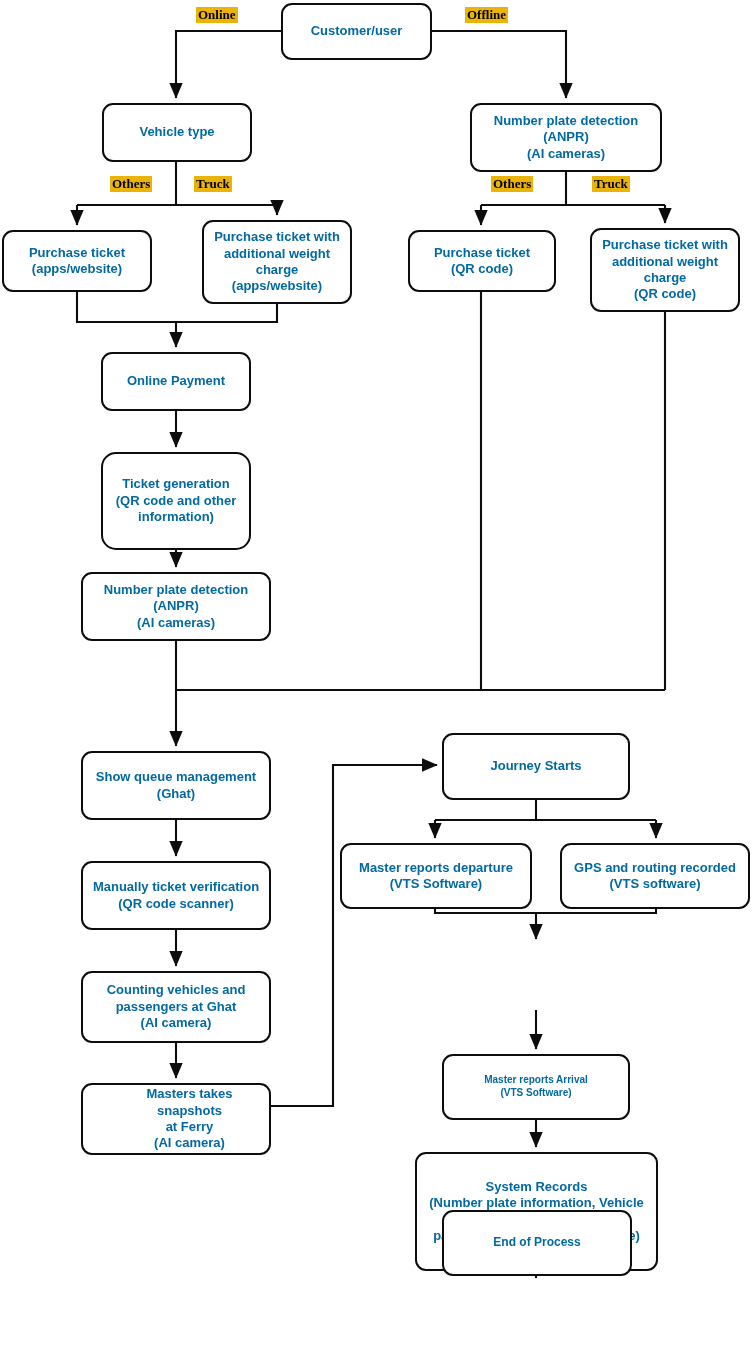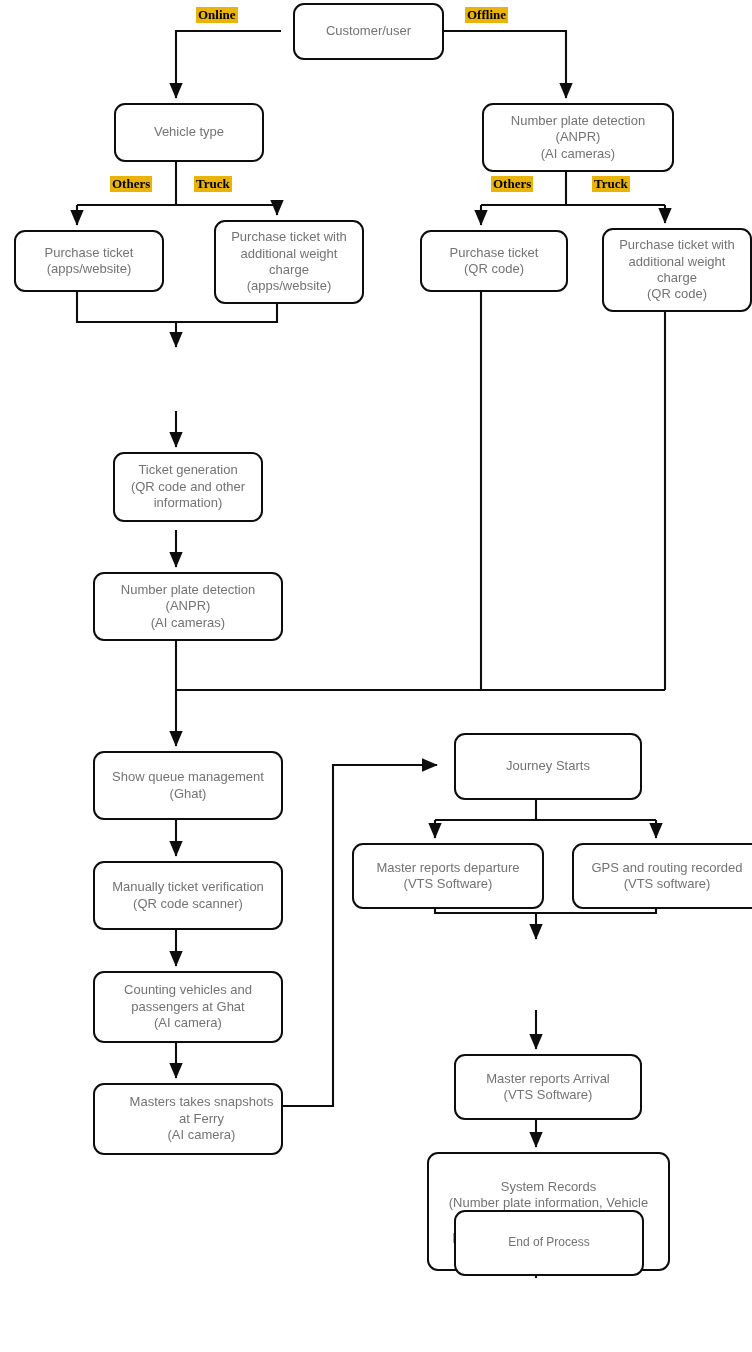--- a/index.html
+++ b/index.html
@@ -26,27 +26,26 @@
   .node {
     position: absolute;
     box-sizing: border-box;
     border: 2.2px solid #0d0d0d;
     border-radius: 11px;
     background: #ffffff;
     display: flex;
     align-items: center;
     justify-content: center;
     text-align: center;
-    font-weight: normal;
-    color: #737373;
+    font-weight: bold;
+    color: #0369a1;
     line-height: 1.26;
     white-space: pre-line;
     padding: 2px 5px;
     z-index: 2;
-    margin-left: 12px;
   }
   .edge-label {
     position: absolute;
     font-family: Liberation Serif, serif;
     font-weight: bold;
     color: #000000;
     white-space: nowrap;
     z-index: 3;
     background: #eab308;
     padding: 0 2px;
@@ -125,42 +124,43 @@
   <div class="node" style="left:202px;top:220px;width:150px;height:84px;font-size:13px;">Purchase ticket with
 additional weight
 charge
 (apps/website)</div>
   <div class="node" style="left:408px;top:230px;width:148px;height:62px;font-size:13px;">Purchase ticket
 (QR code)</div>
   <div class="node" style="left:590px;top:228px;width:150px;height:84px;font-size:13px;">Purchase ticket with
 additional weight
 charge
 (QR code)</div>
-  <div class="node" style="left:101px;top:452px;width:150px;height:70px;font-size:13px;">Ticket generation
+  <div class="node" style="left:101px;top:352px;width:150px;height:59px;font-size:13px;">Online Payment</div>
+  <div class="node" style="left:101px;top:452px;width:150px;height:98px;font-size:13px;border-radius:15px;">Ticket generation
 (QR code and other
 information)</div>
   <div class="node" style="left:81px;top:572px;width:190px;height:69px;font-size:13px;">Number plate detection
 (ANPR)
 (AI cameras)</div>
   <div class="node" style="left:81px;top:751px;width:190px;height:69px;font-size:13px;">Show queue management
 (Ghat)</div>
   <div class="node" style="left:81px;top:861px;width:190px;height:69px;font-size:13px;">Manually ticket verification
 (QR code scanner)</div>
   <div class="node" style="left:81px;top:971px;width:190px;height:72px;font-size:13px;">Counting vehicles and
 passengers at Ghat
 (AI camera)</div>
   <div class="node" style="left:81px;top:1083px;width:190px;height:72px;font-size:13px;padding-left:32px;">Masters takes snapshots
 at Ferry
 (AI camera)</div>
   <div class="node" style="left:442px;top:733px;width:188px;height:67px;font-size:13px;">Journey Starts</div>
   <div class="node" style="left:340px;top:843px;width:192px;height:66px;font-size:13px;">Master reports departure
 (VTS Software)</div>
   <div class="node" style="left:560px;top:843px;width:190px;height:66px;font-size:13px;">GPS and routing recorded
 (VTS software)</div>
-  <div class="node" style="left:442px;top:1054px;width:188px;height:66px;font-size:13px;">Master reports Arrival
+  <div class="node" style="left:442px;top:1054px;width:188px;height:66px;font-size:10px;">Master reports Arrival
 (VTS Software)</div>
   <div class="node" style="left:415px;top:1152px;width:243px;height:119px;font-size:13px;">System Records
 (Number plate information, Vehicle
 type,Counting of vehicles and
 passengers,route, distance ,time)</div>
   <div class="node" style="left:442px;top:1210px;width:190px;height:66px;font-size:12px;">End of Process</div>
 
   <div class="edge-label" style="left:196px;top:7px;font-size:13px;">Online</div>
   <div class="edge-label" style="left:465px;top:7px;font-size:13px;">Offline</div>
   <div class="edge-label" style="left:110px;top:176px;font-size:13px;">Others</div>

